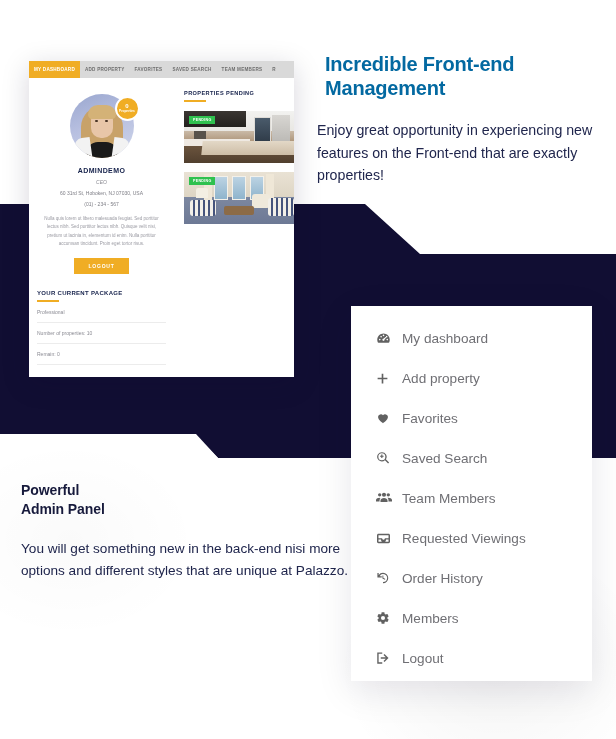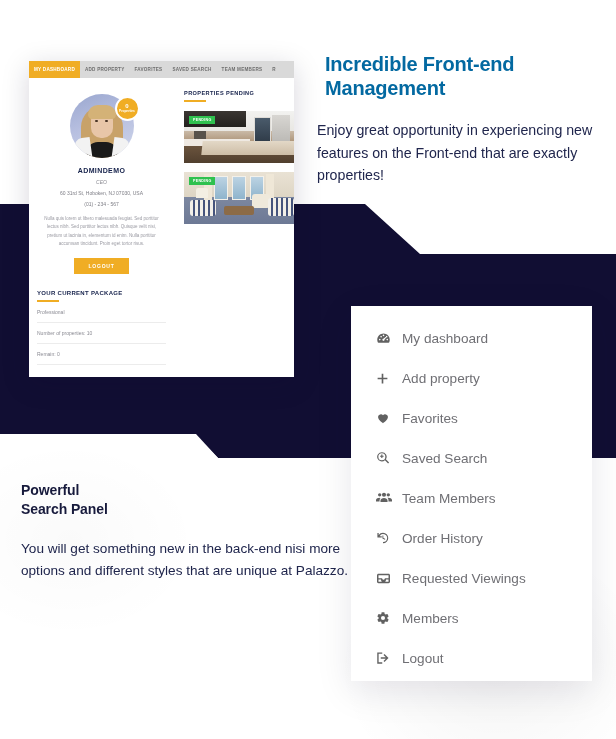--- a/index.html
+++ b/index.html
@@ -523,21 +523,21 @@
 
   </div>
 </div>
 
 <div class="headline">
   <h1><span>Incredible Front-end</span> <span>Management</span></h1>
   <p>Enjoy great opportunity in experiencing new features on the Front-end  that are exactly properties!</p>
 </div>
 
 <div class="bottom-copy">
-  <h2><span>Powerful</span><br><span>Search Panel</span></h2>
+  <h2><span>Powerful</span><br><span>Admin Panel</span></h2>
   <p>You will get something new in the back-end nisi more options and different styles that are unique at Palazzo.</p>
 </div>
 
 <div class="menu-card">
 
   <div class="menu-item">
     <span class="menu-icon">
       <svg width="15" height="15" viewBox="0 0 24 24">
           <path d="M12 4C6.5 4 2 8.5 2 14c0 1.4.3 2.7.8 3.9.2.4.6.7 1 .7h16.4c.4 0 .8-.3 1-.7.5-1.2.8-2.5.8-3.9 0-5.5-4.5-10-10-10zm-6 11a1.3 1.3 0 110-2.6A1.3 1.3 0 016 15zm2.2-4.6a1.3 1.3 0 11.1-2.6 1.3 1.3 0 01-.1 2.6zM12 8.3a1.3 1.3 0 110-2.6 1.3 1.3 0 010 2.6zm5.1 2.1a1.3 1.3 0 11.1-2.6 1.3 1.3 0 01-.1 2.6zm-3.3 4.1a1.9 1.9 0 01-3.7-.5c0-.9.7-1.7 1.6-1.8l3.6-2.6c.3-.2.7-.1.9.2.2.3.1.7-.2.9l-2.6 3.1c.2.2.3.4.4.7zM18 15a1.3 1.3 0 110-2.6 1.3 1.3 0 010 2.6z"></path>
         </svg>
@@ -576,38 +576,38 @@
     <span class="menu-icon">
       <svg width="16" height="14" viewBox="0 0 28 24">
           <path d="M6.5 9.5a3 3 0 100-6 3 3 0 000 6zm15 0a3 3 0 100-6 3 3 0 000 6zM14 10a3.6 3.6 0 100-7.2A3.6 3.6 0 0014 10zM6.5 11.5C3.8 11.5 0 12.9 0 15.6V18h6.2v-1.8c0-1.4.6-2.7 1.7-3.7-.5-.1-1-.2-1.4-.2zm15 0c-.4 0-.9.1-1.4.2 1.1 1 1.7 2.3 1.7 3.7V18H28v-2.4c0-2.7-3.8-4.1-6.5-4.1zM14 12c-3.2 0-6.2 1.7-6.2 4.2V19h12.4v-2.8c0-2.5-3-4.2-6.2-4.2z"></path>
         </svg>
     </span>
     <span class="menu-label">Team Members</span>
   </div>
 
   <div class="menu-item">
     <span class="menu-icon">
+      <svg width="15" height="13" viewBox="0 0 24 22">
+          <path d="M20.5 3H3.5C2.1 3 1 4.1 1 5.5v11C1 17.9 2.1 19 3.5 19h17c1.4 0 2.5-1.1 2.5-2.5v-11C23 4.1 21.9 3 20.5 3zm0 13.5h-17v-4h4.2a4 4 0 008.6 0h4.2v4zm0-6h-6.1l-.3 1a2.2 2.2 0 01-4.2 0l-.3-1H3.5V5.5h17v5z"></path>
+        </svg>
+    </span>
+    <span class="menu-label">Requested Viewings</span>
+  </div>
+
+  <div class="menu-item">
+    <span class="menu-icon">
       <svg width="14" height="14" viewBox="0 0 24 24">
           <path d="M12 3a9 9 0 00-7.4 3.9V3.5H2.4V11h7.5V8.8H6.2A6.8 6.8 0 1112 18.8v2.2A9 9 0 1012 3zm-1 4.5v5.2l4.2 2.5.9-1.5-3.5-2.1V7.5H11z"></path>
         </svg>
     </span>
     <span class="menu-label">Order History</span>
   </div>
 
   <div class="menu-item">
     <span class="menu-icon">
-      <svg width="15" height="13" viewBox="0 0 24 22">
-          <path d="M20.5 3H3.5C2.1 3 1 4.1 1 5.5v11C1 17.9 2.1 19 3.5 19h17c1.4 0 2.5-1.1 2.5-2.5v-11C23 4.1 21.9 3 20.5 3zm0 13.5h-17v-4h4.2a4 4 0 008.6 0h4.2v4zm0-6h-6.1l-.3 1a2.2 2.2 0 01-4.2 0l-.3-1H3.5V5.5h17v5z"></path>
-        </svg>
-    </span>
-    <span class="menu-label">Requested Viewings</span>
-  </div>
-
-  <div class="menu-item">
-    <span class="menu-icon">
       <svg width="14" height="14" viewBox="0 0 24 24">
           <path d="M19.4 13a7.8 7.8 0 000-2l2.1-1.6a.5.5 0 00.1-.6l-2-3.5a.5.5 0 00-.6-.2l-2.5 1a7.3 7.3 0 00-1.7-1L14.5 2.4a.5.5 0 00-.5-.4h-4a.5.5 0 00-.5.4L9.2 5.1c-.6.3-1.2.6-1.7 1l-2.5-1a.5.5 0 00-.6.2l-2 3.5a.5.5 0 00.1.6L4.6 11a7.8 7.8 0 000 2l-2.1 1.6a.5.5 0 00-.1.6l2 3.5c.1.2.4.3.6.2l2.5-1c.5.4 1.1.7 1.7 1l.3 2.7c0 .2.3.4.5.4h4c.2 0 .5-.2.5-.4l.3-2.7c.6-.3 1.2-.6 1.7-1l2.5 1c.2.1.5 0 .6-.2l2-3.5a.5.5 0 00-.1-.6L19.4 13zM12 15.5A3.5 3.5 0 1115.5 12 3.5 3.5 0 0112 15.5z"></path>
         </svg>
     </span>
     <span class="menu-label">Members</span>
   </div>
 
   <div class="menu-item">
     <span class="menu-icon">
       <svg width="15" height="14" viewBox="0 0 24 22">

